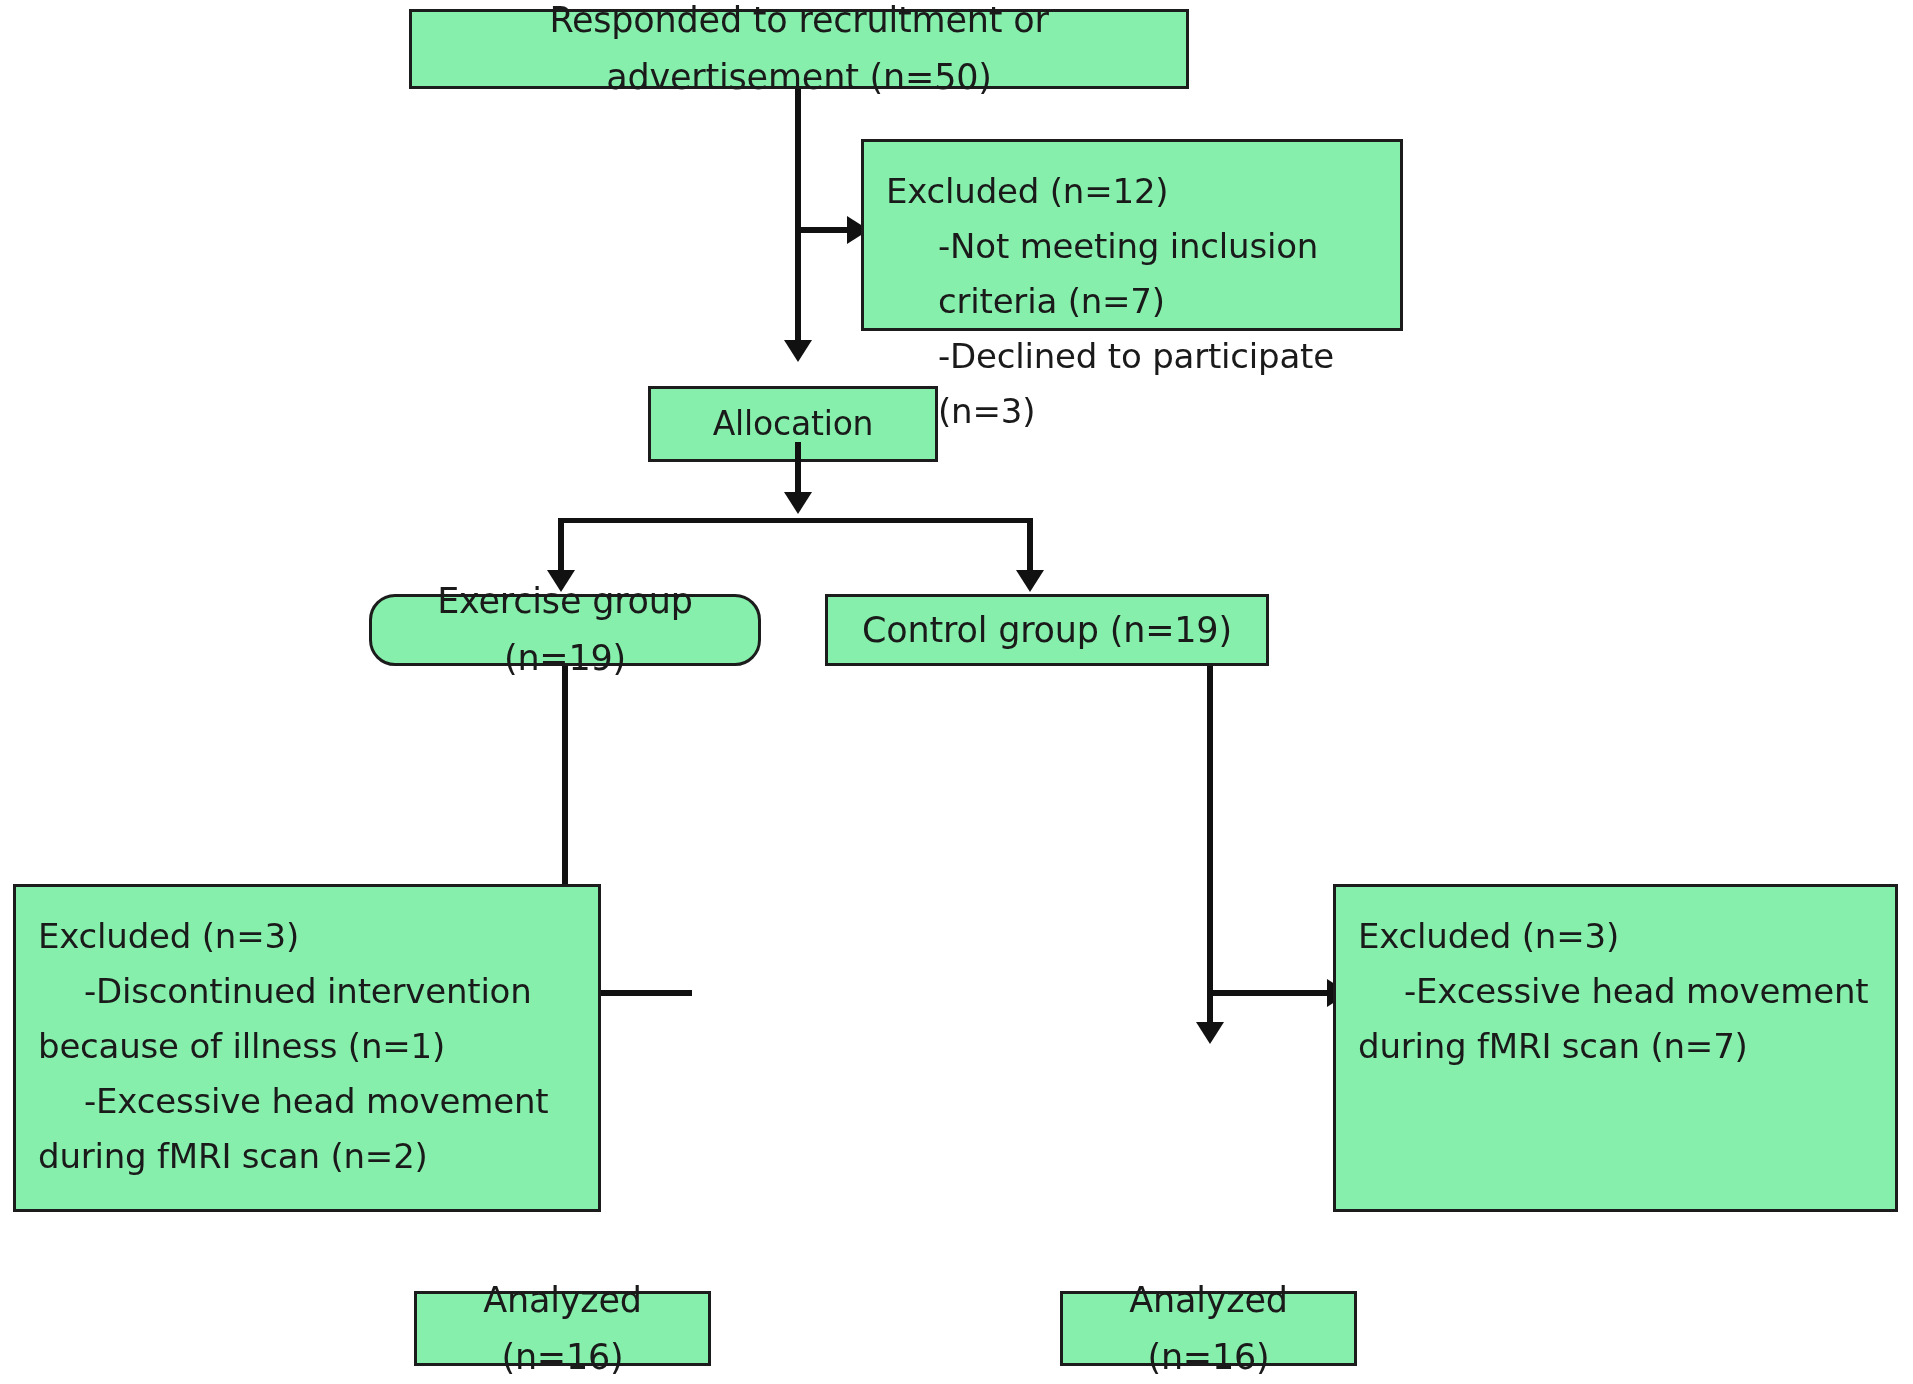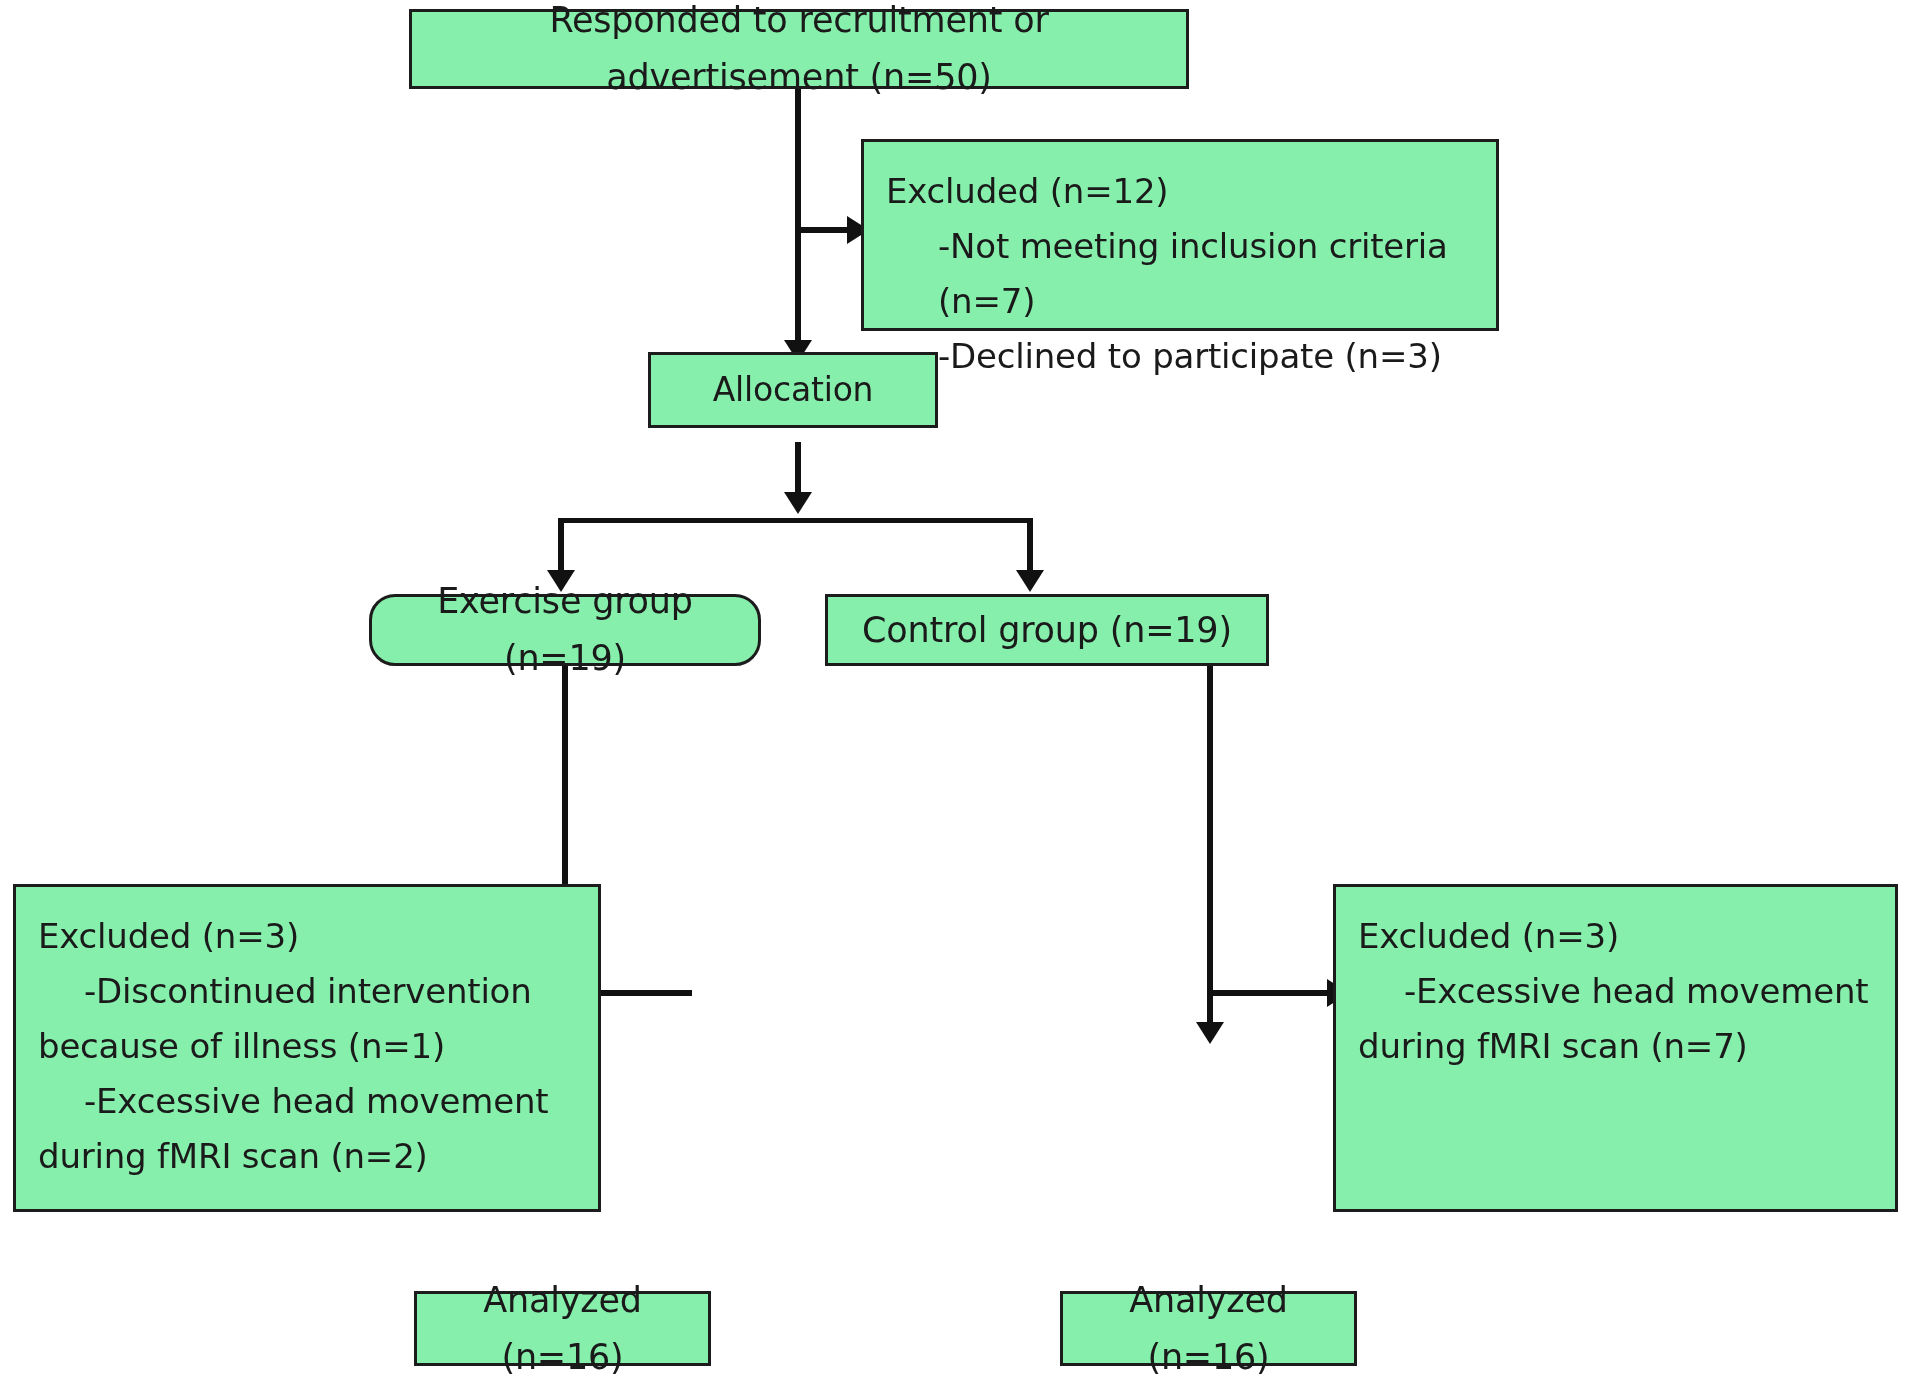--- a/index.html
+++ b/index.html
@@ -92,29 +92,29 @@
   <div class="box t-top" style="left:409px; top:9px; width:780px; height:80px;">
     <span class="box-inner">Responded to recruitment or advertisement (n=50)</span>
   </div>
 
   <div class="line vline" style="left:795px; top:89px; width:6px; height:258px;"></div>
   <div class="arrow arrow-down" style="left:784px; top:340px;"></div>
 
   <div class="line hline" style="left:795px; top:227px; width:62px; height:6px;"></div>
   <div class="arrow arrow-right" style="left:847px; top:216px;"></div>
 
-  <div class="box box-left t-excl" style="left:861px; top:139px; width:638px; height:192px;">
+  <div class="box box-left t-excl" style="left:861px; top:139px; width:542px; height:192px;">
     <div class="box-inner pad-left">
       <span class="flat">Excluded (n=12)</span>
       <span class="indent">-Not meeting inclusion criteria (n=7)</span>
       <span class="indent">-Declined to participate (n=3)</span>
     </div>
   </div>
 
-  <div class="box t-alloc" style="left:648px; top:352px; width:290px; height:76px;">
+  <div class="box t-alloc" style="left:648px; top:386px; width:290px; height:76px;">
     <span class="box-inner">Allocation</span>
   </div>
 
   <div class="line vline" style="left:795px; top:442px; width:6px; height:60px;"></div>
   <div class="arrow arrow-down" style="left:784px; top:492px;"></div>
 
   <div class="line hline" style="left:558px; top:518px; width:475px; height:5px;"></div>
 
   <div class="line vline" style="left:558px; top:518px; width:6px; height:62px;"></div>
   <div class="arrow arrow-down" style="left:547px; top:570px;"></div>

